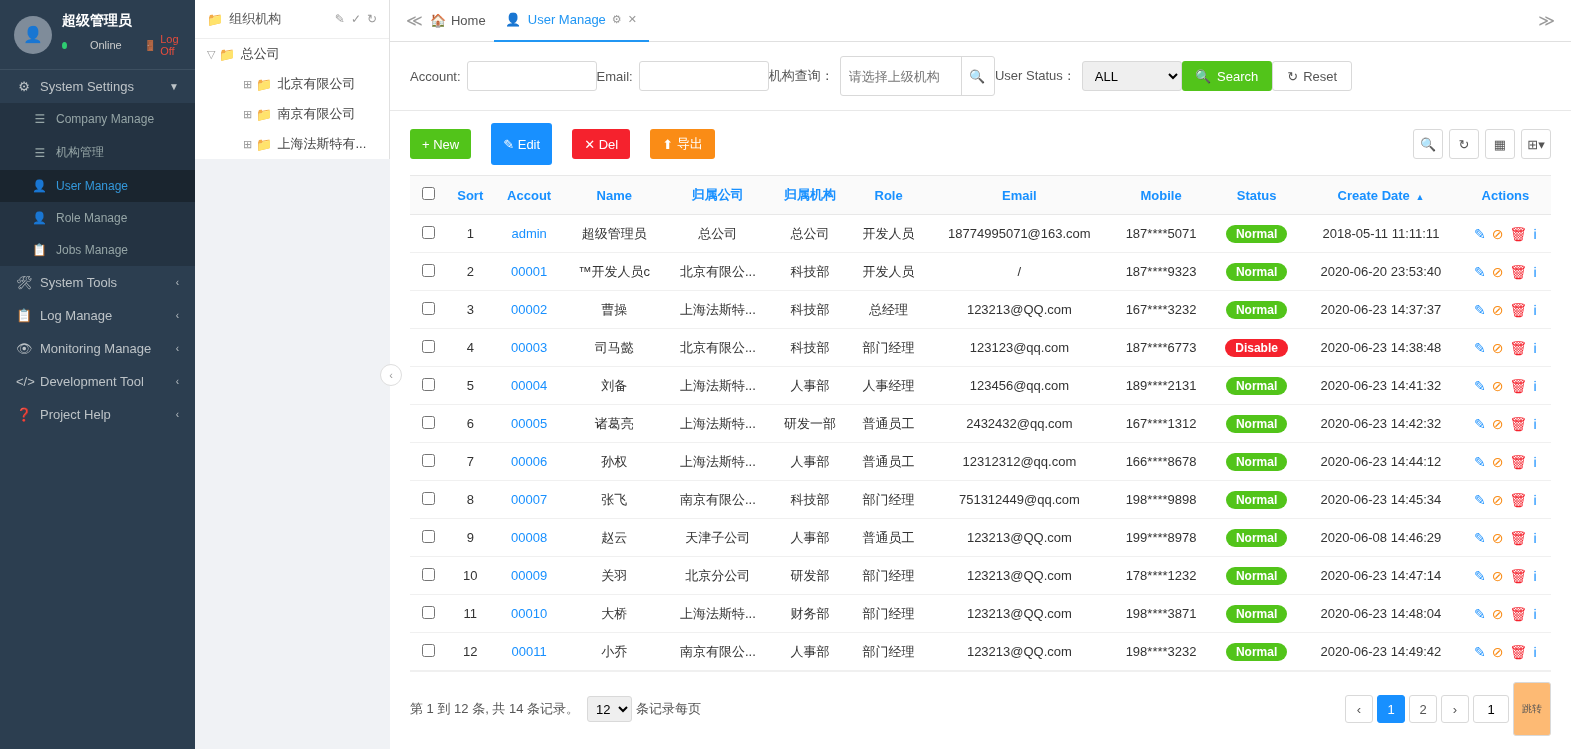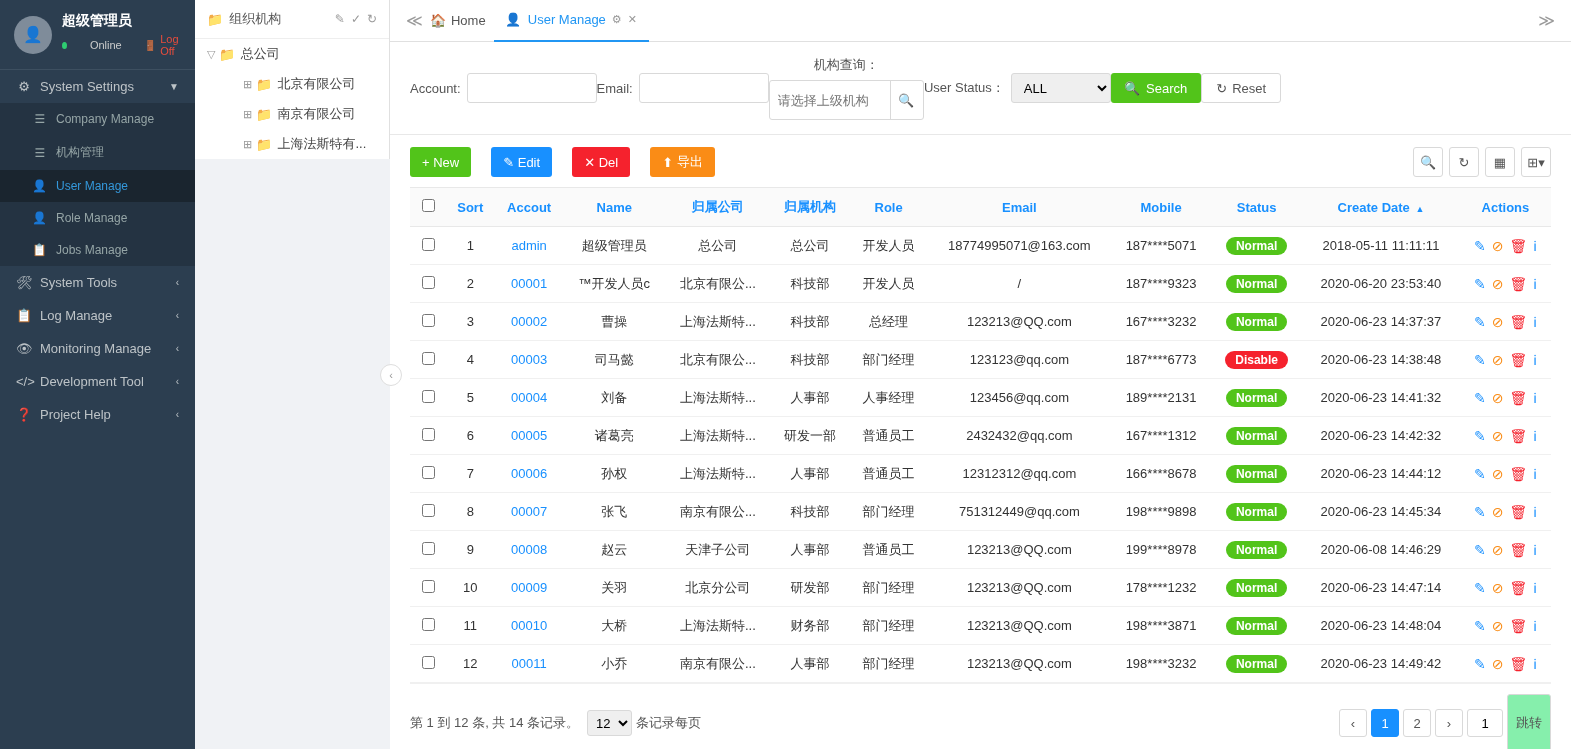--- a/index.html
+++ b/index.html
@@ -44,36 +44,36 @@
     .tab-item.active { color: #2196f3; border-bottom-color: #2196f3; }
     .tab-close { font-size: 11px; color: #999; }
     .tab-settings { font-size: 11px; color: #999; }
     .top-right { margin-left: auto; font-size: 16px; color: #999; cursor: pointer; }
 
     
     .search-bar { background: #fff; padding: 14px 20px; border-bottom: 1px solid #e8e8e8; display: flex; align-items: center; gap: 0; flex-shrink: 0; flex-wrap: wrap; }
     .search-field { display: flex; align-items: center; gap: 6px; font-size: 13px; }
     .search-field label { white-space: nowrap; color: #555; }
     .search-field input { border: 1px solid #d9d9d9; border-radius: 3px; padding: 4px 8px; font-size: 13px; height: 30px; width: 130px; outline: none; }
-    .org-select { display: flex; align-items: center; gap: 6px; flex-direction: column; }
+    .org-select { display: flex; align-items: center; gap: 6px; }
     .org-select label { white-space: nowrap; font-size: 13px; color: #555; }
     .org-select .org-input-wrap { display: flex; align-items: center; border: 1px solid #d9d9d9; border-radius: 3px; height: 40px; }
     .org-select .org-input-wrap input { border: none; outline: none; padding: 4px 8px; font-size: 13px; width: 120px; }
     .org-select .org-input-wrap .search-btn-icon { padding: 0 8px; color: #999; cursor: pointer; border-left: 1px solid #d9d9d9; height: 100%; display: flex; align-items: center; }
     .user-status { display: flex; align-items: center; gap: 6px; font-size: 13px; }
     .user-status label { white-space: nowrap; color: #555; }
     .user-status select { border: 1px solid #d9d9d9; border-radius: 3px; padding: 4px 8px; font-size: 13px; height: 30px; outline: none; width: 100px; }
     .btn-search { background: #52c41a; color: #fff; border: none; border-radius: 3px; padding: 6px 14px; font-size: 13px; cursor: pointer; display: flex; align-items: center; gap: 5px; height: 30px; }
     .btn-reset { background: #fff; color: #555; border: 1px solid #d9d9d9; border-radius: 3px; padding: 6px 14px; font-size: 13px; cursor: pointer; display: flex; align-items: center; gap: 5px; height: 30px; }
 
     
     .table-section { flex: 1; overflow: auto; background: #fff; margin: 0; padding: 0 20px 10px; }
     .table-toolbar { display: flex; align-items: center; padding: 12px 0 10px; gap: 20px; }
     .btn-new { background: #52c41a; color: #fff; border: none; border-radius: 3px; padding: 5px 12px; font-size: 13px; cursor: pointer; display: flex; align-items: center; gap: 4px; height: 30px; }
-    .btn-edit { background: #1890ff; color: #fff; border: none; border-radius: 3px; padding: 5px 12px; font-size: 13px; cursor: pointer; display: flex; align-items: center; gap: 4px; height: 30px; }
+    .btn-edit { background: #1890ff; color: #fff; border: none; border-radius: 3px; padding: 5px 12px; font-size: 13px; cursor: pointer; display: flex; align-items: center; gap: 4px; height: 42px; }
     .btn-del { background: #f5222d; color: #fff; border: none; border-radius: 3px; padding: 5px 12px; font-size: 13px; cursor: pointer; display: flex; align-items: center; gap: 4px; height: 30px; }
     .btn-export { background: #fa8c16; color: #fff; border: none; border-radius: 3px; padding: 5px 12px; font-size: 13px; cursor: pointer; display: flex; align-items: center; gap: 4px; height: 30px; }
     .toolbar-right { margin-left: auto; display: flex; gap: 6px; align-items: center; }
     .toolbar-icon-btn { border: 1px solid #d9d9d9; background: #fff; border-radius: 3px; width: 30px; height: 30px; display: flex; align-items: center; justify-content: center; cursor: pointer; color: #555; }
 
     
     .data-table { width: 100%; border-collapse: collapse; font-size: 13px; }
     .data-table th { background: #fafafa; border-bottom: 1px solid #e8e8e8; border-top: 1px solid #e8e8e8; padding: 10px 8px; text-align: center; font-weight: 600; color: #1890ff; white-space: nowrap; }
     .data-table th:first-child, .data-table td:first-child { width: 36px; }
     .data-table td { border-bottom: 1px solid #f0f0f0; padding: 9px 8px; text-align: center; color: #333; white-space: nowrap; }
@@ -92,21 +92,21 @@
     .pagination-bar { display: flex; align-items: center; padding: 10px 0 6px; border-top: 1px solid #f0f0f0; gap: 8px; }
     .pagination-info { font-size: 13px; color: #555; }
     .per-page { display: flex; align-items: center; gap: 4px; }
     .per-page select { border: 1px solid #d9d9d9; border-radius: 3px; padding: 2px 4px; font-size: 13px; height: 26px; }
     .per-page-label { font-size: 13px; color: #555; }
     .page-nav { margin-left: auto; display: flex; align-items: center; gap: 4px; }
     .page-btn { border: 1px solid #d9d9d9; background: #fff; border-radius: 3px; width: 28px; height: 28px; display: flex; align-items: center; justify-content: center; cursor: pointer; font-size: 13px; color: #555; }
     .page-btn.active { background: #1890ff; color: #fff; border-color: #1890ff; }
     .page-jump { display: flex; align-items: center; gap: 4px; font-size: 13px; color: #555; }
     .page-jump input { border: 1px solid #d9d9d9; border-radius: 3px; width: 36px; height: 28px; text-align: center; font-size: 13px; outline: none; }
-    .page-jump-btn { border: 1px solid #d9d9d9; background: #86efac; border-radius: 3px; padding: 19px 8px; cursor: pointer; font-size: 13px; color: #555; }
+    .page-jump-btn { border: 1px solid #d9d9d9; background: #fdba74; border-radius: 3px; padding: 19px 8px; cursor: pointer; font-size: 10px; color: #555; }
     .sort-icon { font-size: 9px; color: #1890ff; margin-left: 2px; }
 
     
     .collapse-btn { position: absolute; right: -12px; top: 50%; transform: translateY(-50%); background: #fff; border: 1px solid #ddd; border-radius: 50%; width: 22px; height: 22px; display: flex; align-items: center; justify-content: center; cursor: pointer; z-index: 10; font-size: 11px; color: #999; }
     .tree-panel-wrap { position: relative; flex-shrink: 0; }
 
     .main-right { flex: 1; display: flex; flex-direction: column; overflow: hidden; }
   </style>
 </head>
 <body>

